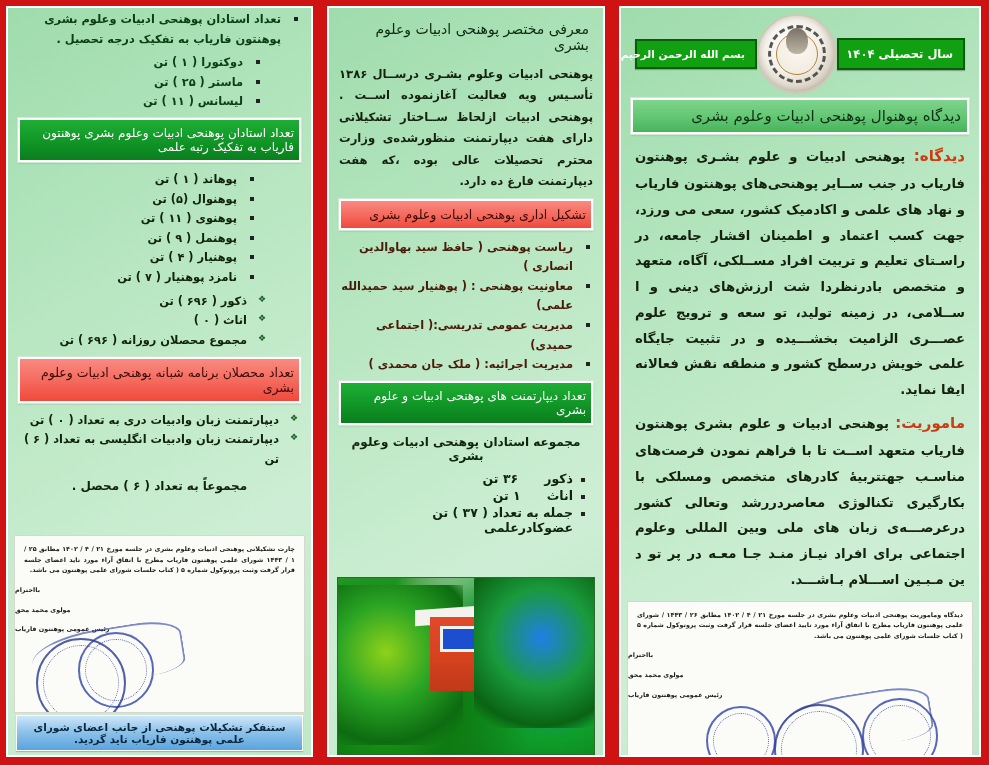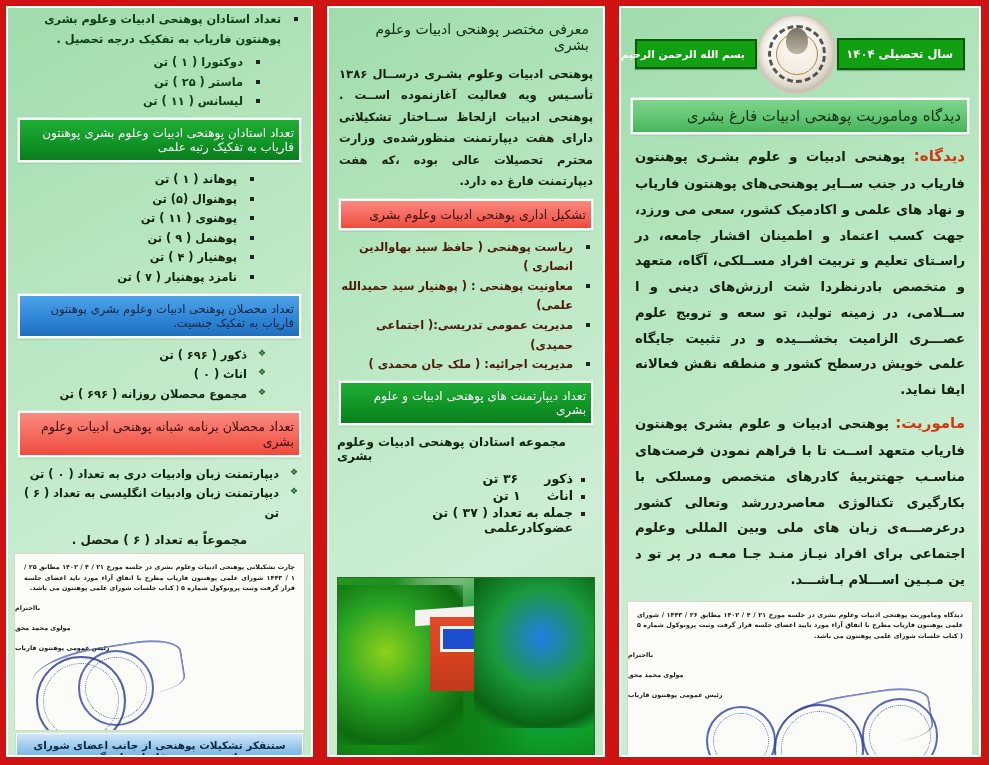--- a/index.html
+++ b/index.html
@@ -207,21 +207,21 @@
     top: 0;
     right: -15px;
     font-size: 9px;
     color: #1b5c25;
   }
 
   .center-note {
     font-size: 12px;
     font-weight: bold;
     color: #10240c;
-    text-align: left;
+    text-align: center;
     padding: 4px 8px 2px 8px;
   }
   .stat-line {
     font-size: 12.5px;
     font-weight: bold;
     color: #10240c;
     padding: 1px 30px 1px 18px;
     text-align: right;
     position: relative;
   }
@@ -376,21 +376,21 @@
     <div class="col-inner">
 
       <div class="hdr">
         <div class="badge badge-year">سال تحصیلی ۱۴۰۴</div>
         <div class="emblem">
           <div class="emblem-core"></div>
         </div>
         <div class="badge badge-bism">بسم الله الرحمن الرحیم</div>
       </div>
 
-      <div class="title-bar">دیدگاه وماموریت پوهنحی ادبیات فارغ بشری</div>
+      <div class="title-bar">دیدگاه پوهنوال پوهنحی ادبیات وعلوم بشری</div>
 
       <div class="para">
         <span class="lead">دیدگاه:</span><span> پوهنحی ادبیات و علوم بشـری پوهنتون فاریاب در جنب ســایر پوهنحی‌های پوهنتون فاریاب و نهاد های علمی و اکادمیک کشور، سعی می ورزد، جهت کسب اعتماد و اطمینان اقشار جامعه، در راسـتای تعلیم و تربیت افراد مســلکی، آگاه، متعهد و متخصص بادرنظردا شت ارزش‌های دینی و ا ســلامی، در زمینه تولید، تو سعه و ترویج علوم عصـــری الزامیت بخشـــیده و در تثبیت جایگاه علمی خویش درسطح کشور و منطقه نقش فعالانه ایفا نماید.</span>
       </div>
 
       <div class="para">
         <span class="lead">ماموریت:</span><span> پوهنحی ادبیات و علوم بشری پوهنتون فاریاب متعهد اســت تا با فراهم نمودن فرصت‌های مناسـب جهتتربیۀ کادرهای متخصص ومسلکی با بکارگیری تکنالوژی معاصردررشد وتعالی کشور درعرصـــه‌ی زبان های ملی وبین المللی وعلوم اجتماعی برای افراد نیـاز منـد جـا معـه در پر تو د ین مـبـین اســـلام بـاشـــد.</span>
       </div>
 
       <div class="spacer"></div>
@@ -476,21 +476,20 @@
 
       <ul class="bullets dark" style="padding-right:66px;">
         <li>پوهاند  ( ۱ ) تن</li>
         <li>پوهنوال  (۵) تن</li>
         <li>پوهنوی ( ۱۱ ) تن</li>
         <li>پوهنمل   ( ۹ ) تن</li>
         <li>پوهنیار  ( ۴ ) تن</li>
         <li>نامزد پوهنیار ( ۷ ) تن</li>
       </ul>
 
-      <div class="title-bar blue">تعداد محصلان پوهنحی ادبیات وعلوم بشری پوهنتون فاریاب به تفکیک جنسیت.</div>
 
       <ul class="bullets dark diamond" style="padding-right:56px;">
         <li>ذکور  ( ۶۹۶ ) تن</li>
         <li>اناث  ( ۰ )</li>
         <li>مجموع محصلان روزانه ( ۶۹۶ ) تن</li>
       </ul>
 
       <div class="title-bar red">تعداد  محصلان برنامه شبانه پوهنحی ادبیات وعلوم بشری</div>
 
       <ul class="bullets dark diamond" style="padding-right:24px;">

